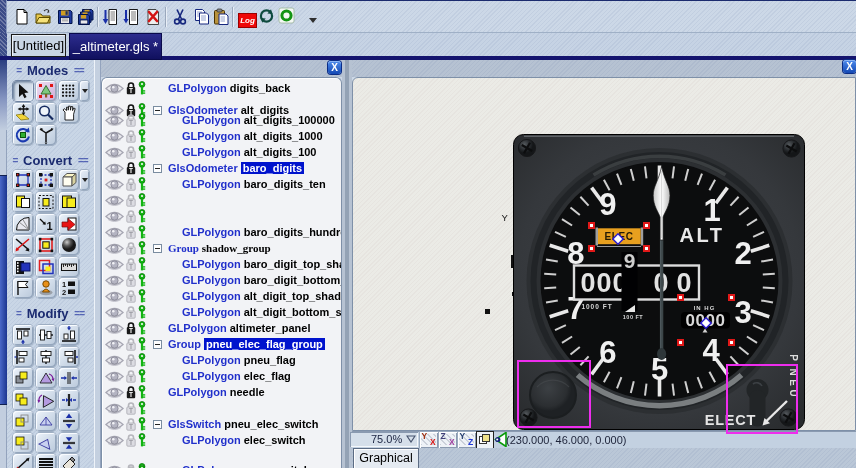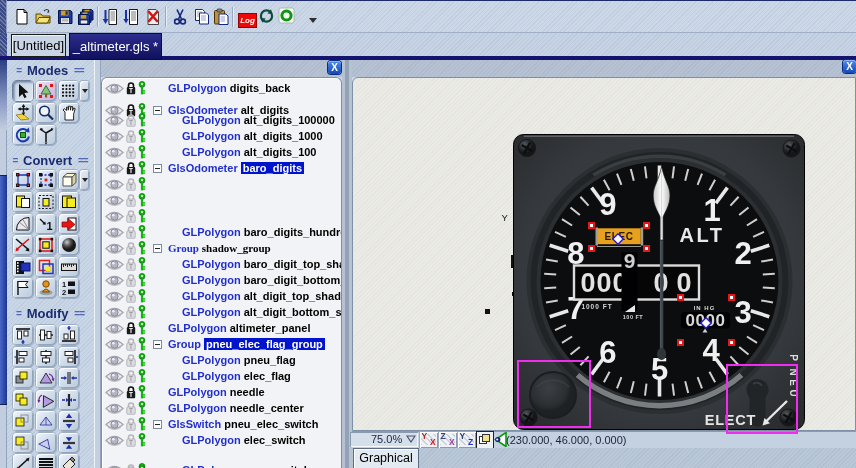--- a/index.html
+++ b/index.html
@@ -631,20 +631,21 @@
           <rect x="0.8" y="5" width="8.4" height="7.2" rx="1" fill="#dcdce2" stroke="#ababb2" stroke-width="0.8"></rect>
           <text x="5" y="11" font-size="6.5" font-weight="bold" fill="#9a9aa2" text-anchor="middle" font-family="Liberation Sans">T</text>
         </svg></span>
       <span style="position:absolute;left:35.5px;top:1px;"><svg width="8" height="14" viewBox="0 0 8 14">
           <circle cx="4" cy="3.4" r="2.9" fill="#12b412" stroke="#0a7a0a" stroke-width="0.8"></circle>
           <circle cx="4" cy="3" r="1.1" fill="#f5f5f6"></circle>
           <rect x="2.9" y="5.8" width="2.2" height="7.6" fill="#12b412"></rect>
           <rect x="5" y="9.2" width="2.2" height="1.4" fill="#12b412"></rect>
           <rect x="5" y="11.4" width="2.2" height="1.4" fill="#12b412"></rect>
         </svg></span>
+      <span style="position:absolute;left:80px;top:1.5px;"><span class="ty">GLPolygon</span>&nbsp;<span class="nm">baro_digits_ten</span></span>
     </div>
 <div class="row" style="left:0;top:114px;">
       <span style="position:absolute;left:3px;top:2px;"><svg width="19" height="13" viewBox="0 0 19 13">
           <path d="M1 6.5 Q9.5 -1.5 18 6.5 Q9.5 14.5 1 6.5z" fill="#e9e9ee" stroke="#a6a6b2" stroke-width="1.4"></path>
           <circle cx="9.5" cy="6.5" r="3.6" fill="#b4b4c2" stroke="#90909e" stroke-width="1"></circle>
           <circle cx="8.3" cy="5.3" r="1.2" fill="#f2f2f6"></circle>
           <path d="M3 9.5 Q9.5 13.5 16 9.5" fill="none" stroke="#c2c2cc" stroke-width="1"></path>
         </svg></span>
       <span style="position:absolute;left:23.5px;top:1.5px;"><svg width="10" height="13" viewBox="0 0 10 13">
           <path d="M2.5 5 V3.5 a2.5 2.5 0 0 1 5 0 V5" fill="none" stroke="#b6b6bc" stroke-width="1.6"></path>
@@ -930,21 +931,20 @@
           <rect x="0.8" y="5" width="8.4" height="7.2" rx="1" fill="#dcdce2" stroke="#ababb2" stroke-width="0.8"></rect>
           <text x="5" y="11" font-size="6.5" font-weight="bold" fill="#9a9aa2" text-anchor="middle" font-family="Liberation Sans">T</text>
         </svg></span>
       <span style="position:absolute;left:35.5px;top:1px;"><svg width="8" height="14" viewBox="0 0 8 14">
           <circle cx="4" cy="3.4" r="2.9" fill="#12b412" stroke="#0a7a0a" stroke-width="0.8"></circle>
           <circle cx="4" cy="3" r="1.1" fill="#f5f5f6"></circle>
           <rect x="2.9" y="5.8" width="2.2" height="7.6" fill="#12b412"></rect>
           <rect x="5" y="9.2" width="2.2" height="1.4" fill="#12b412"></rect>
           <rect x="5" y="11.4" width="2.2" height="1.4" fill="#12b412"></rect>
         </svg></span>
-      <span style="position:absolute;left:66px;top:1.5px;"><span class="ty">GLPolygon</span>&nbsp;<span class="nm">needle_center</span></span>
     </div>
 <div class="row" style="left:0;top:338px;">
       <span style="position:absolute;left:3px;top:2px;"><svg width="19" height="13" viewBox="0 0 19 13">
           <path d="M1 6.5 Q9.5 -1.5 18 6.5 Q9.5 14.5 1 6.5z" fill="#e9e9ee" stroke="#a6a6b2" stroke-width="1.4"></path>
           <circle cx="9.5" cy="6.5" r="3.6" fill="#b4b4c2" stroke="#90909e" stroke-width="1"></circle>
           <circle cx="8.3" cy="5.3" r="1.2" fill="#f2f2f6"></circle>
           <path d="M3 9.5 Q9.5 13.5 16 9.5" fill="none" stroke="#c2c2cc" stroke-width="1"></path>
         </svg></span>
       <span style="position:absolute;left:23.5px;top:1.5px;"><svg width="10" height="13" viewBox="0 0 10 13">
           <path d="M2.5 5 V3.5 a2.5 2.5 0 0 1 5 0 V5" fill="none" stroke="#b6b6bc" stroke-width="1.6"></path>

